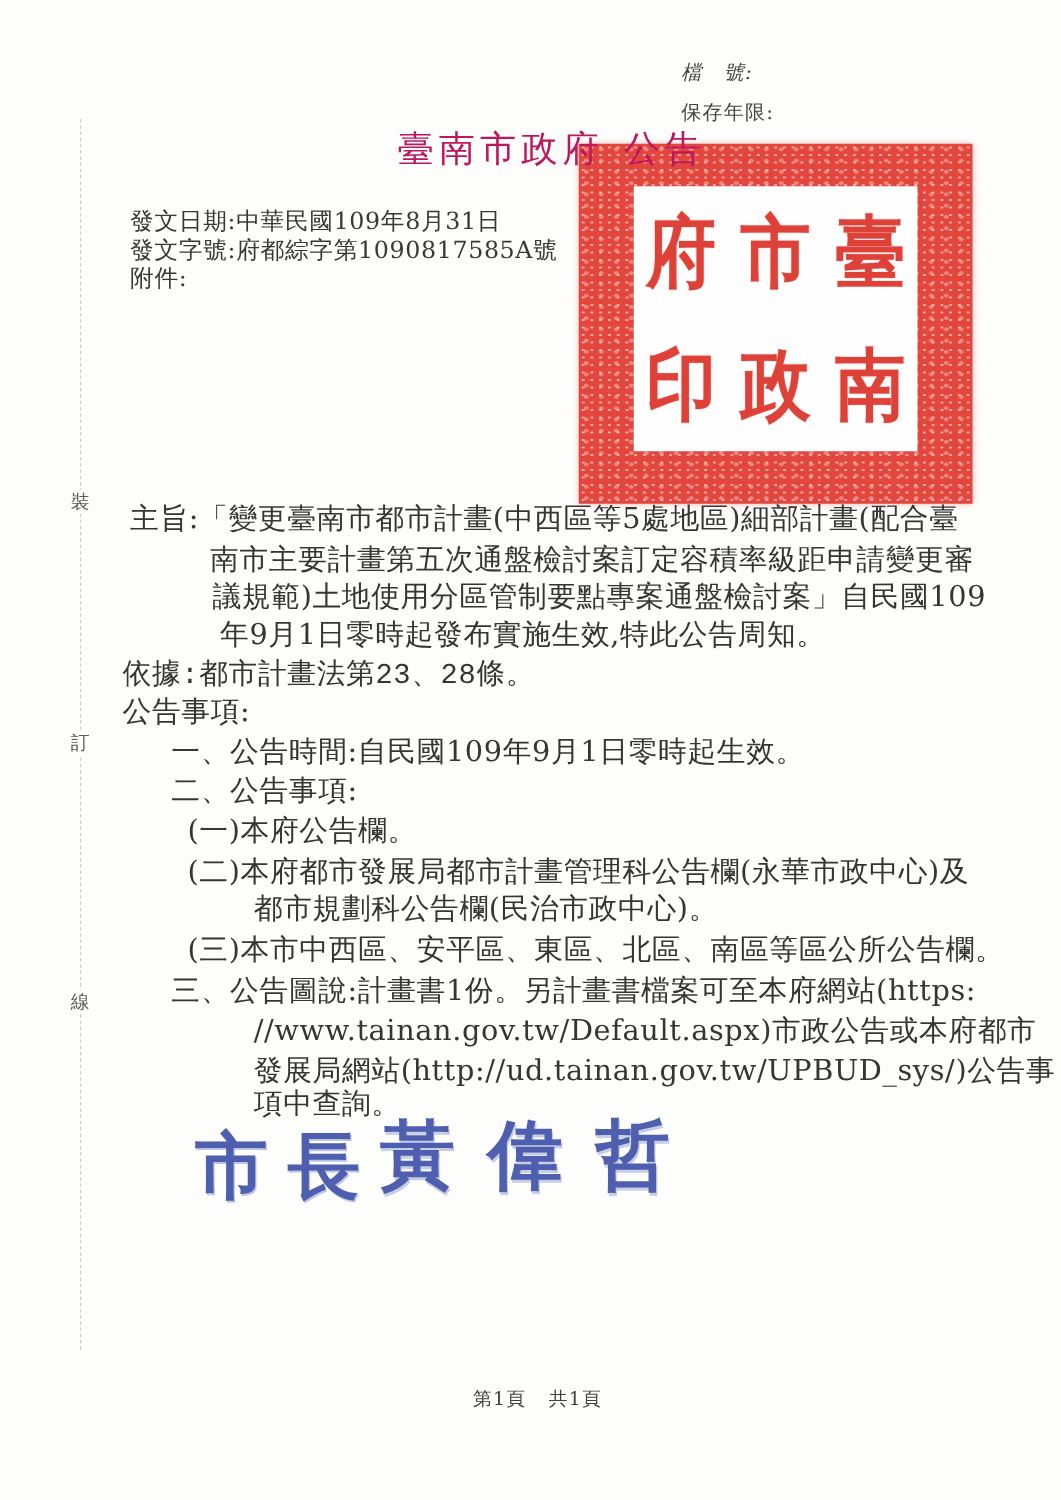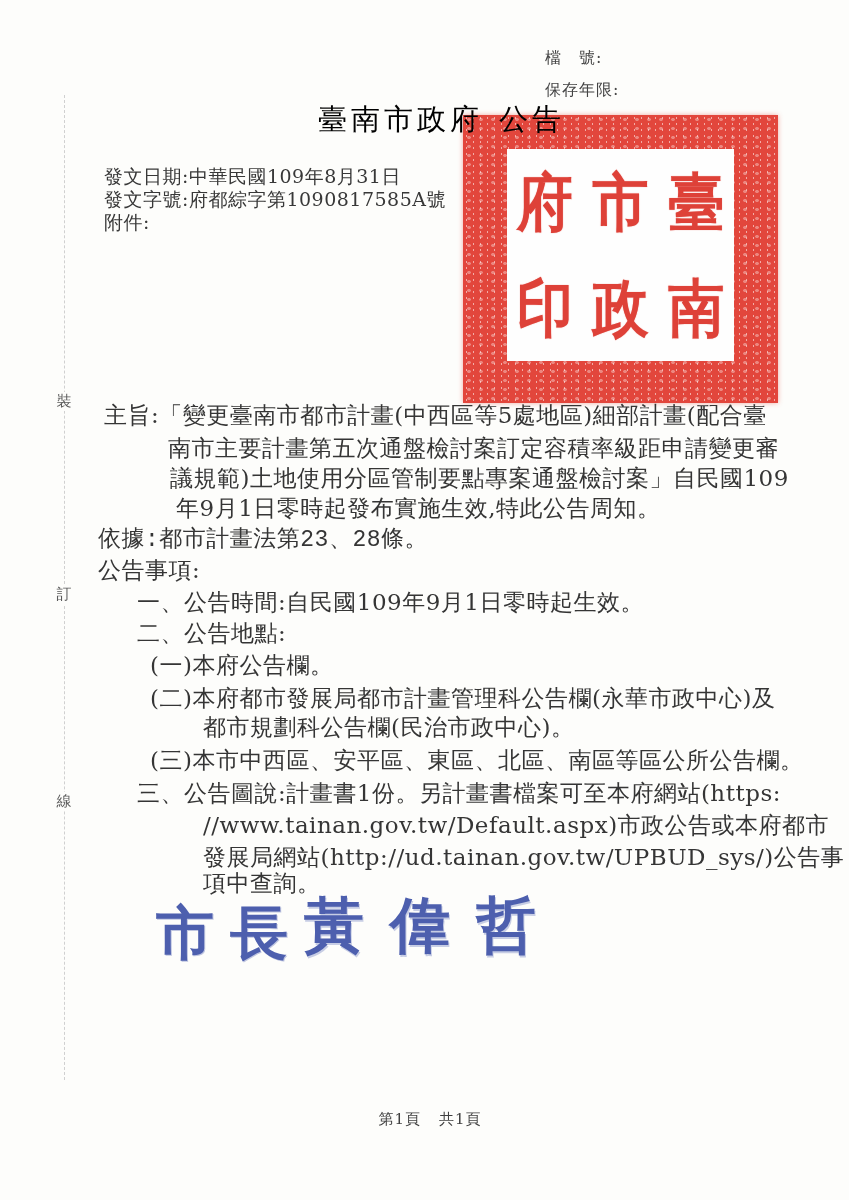--- a/index.html
+++ b/index.html
@@ -20,21 +20,21 @@
   .binding-char{
     position:absolute;left:55px;width:18px;text-align:center;
     font-size:15px;color:#5a5a5a;background:#fdfdfb;
   }
   
   .hdr-label{
     position:absolute;left:545px;font-size:16px;letter-spacing:1px;color:#444;
   }
   .doc-title{
     position:absolute;left:318px;top:100px;z-index:3;
-    font-size:29px;letter-spacing:4px;color:#000000;white-space:nowrap;
+    font-size:29px;letter-spacing:4px;color:#be185d;white-space:nowrap;
   }
   .doc-title .gap{display:inline-block;width:16px;}
   
   .meta-line{
     position:absolute;left:104px;font-size:19px;letter-spacing:.5px;color:#383838;white-space:nowrap;
   }
   
   .seal{
     position:absolute;left:463px;top:115px;width:315px;height:288px;z-index:1;
     background-image:
@@ -80,21 +80,21 @@
 </head>
 <body>
 
 <div class="page">
 
   <div class="binding-line"></div>
   <div class="binding-char" style="top:392px;">裝</div>
   <div class="binding-char" style="top:585px;">訂</div>
   <div class="binding-char" style="top:792px;">線</div>
 
-  <div class="hdr-label" style="top:48px;">檔　號:</div>
+  <div class="hdr-label" style="top:48px;font-style:italic;">檔　號:</div>
   <div class="hdr-label" style="top:80px;">保存年限:</div>
 
   <div class="seal">
     <div class="seal-inner">
       <span class="seal-cell">府</span>
       <span class="seal-cell">市</span>
       <span class="seal-cell">臺</span>
       <span class="seal-cell">印</span>
       <span class="seal-cell">政</span>
       <span class="seal-cell">南</span>
@@ -107,21 +107,21 @@
   <div class="meta-line" style="top:187px;">發文字號:府都綜字第1090817585A號</div>
   <div class="meta-line" style="top:210px;">附件:</div>
 
   <div class="bl" style="left:104px;top:400px;">主旨:「變更臺南市都市計畫(中西區等5處地區)細部計畫(配合臺</div>
   <div class="bl" style="left:168px;top:433px;">南市主要計畫第五次通盤檢討案訂定容積率級距申請變更審</div>
   <div class="bl" style="left:170px;top:463px;">議規範)土地使用分區管制要點專案通盤檢討案」自民國109</div>
   <div class="bl" style="left:176px;top:493px;">年9月1日零時起發布實施生效,特此公告周知。</div>
   <div class="bl" style="left:98px;top:525px;font-family:Liberation Mono, monospace;">依據:都市計畫法第23、28條。</div>
   <div class="bl" style="left:98px;top:555px;">公告事項:</div>
   <div class="bl" style="left:137px;top:587px;">一、公告時間:自民國109年9月1日零時起生效。</div>
-  <div class="bl" style="left:137px;top:618px;">二、公告地點:</div>
+  <div class="bl" style="left:137px;top:618px;">二、公告事項:</div>
   <div class="bl" style="left:150px;top:650px;">(一)本府公告欄。</div>
   <div class="bl" style="left:203px;top:712px;">都市規劃科公告欄(民治市政中心)。</div>
   <div class="bl" style="left:150px;top:683px;">(二)本府都市發展局都市計畫管理科公告欄(永華市政中心)及</div>
   <div class="bl" style="left:150px;top:745px;">(三)本市中西區、安平區、東區、北區、南區等區公所公告欄。</div>
   <div class="bl" style="left:137px;top:778px;">三、公告圖說:計畫書1份。另計畫書檔案可至本府網站(https:</div>
   <div class="bl" style="left:203px;top:810px;">//www.tainan.gov.tw/Default.aspx)市政公告或本府都市</div>
   <div class="bl" style="left:203px;top:842px;">發展局網站(http://ud.tainan.gov.tw/UPBUD_sys/)公告事</div>
   <div class="bl" style="left:203px;top:868px;">項中查詢。</div>
 
   <div class="signature">

